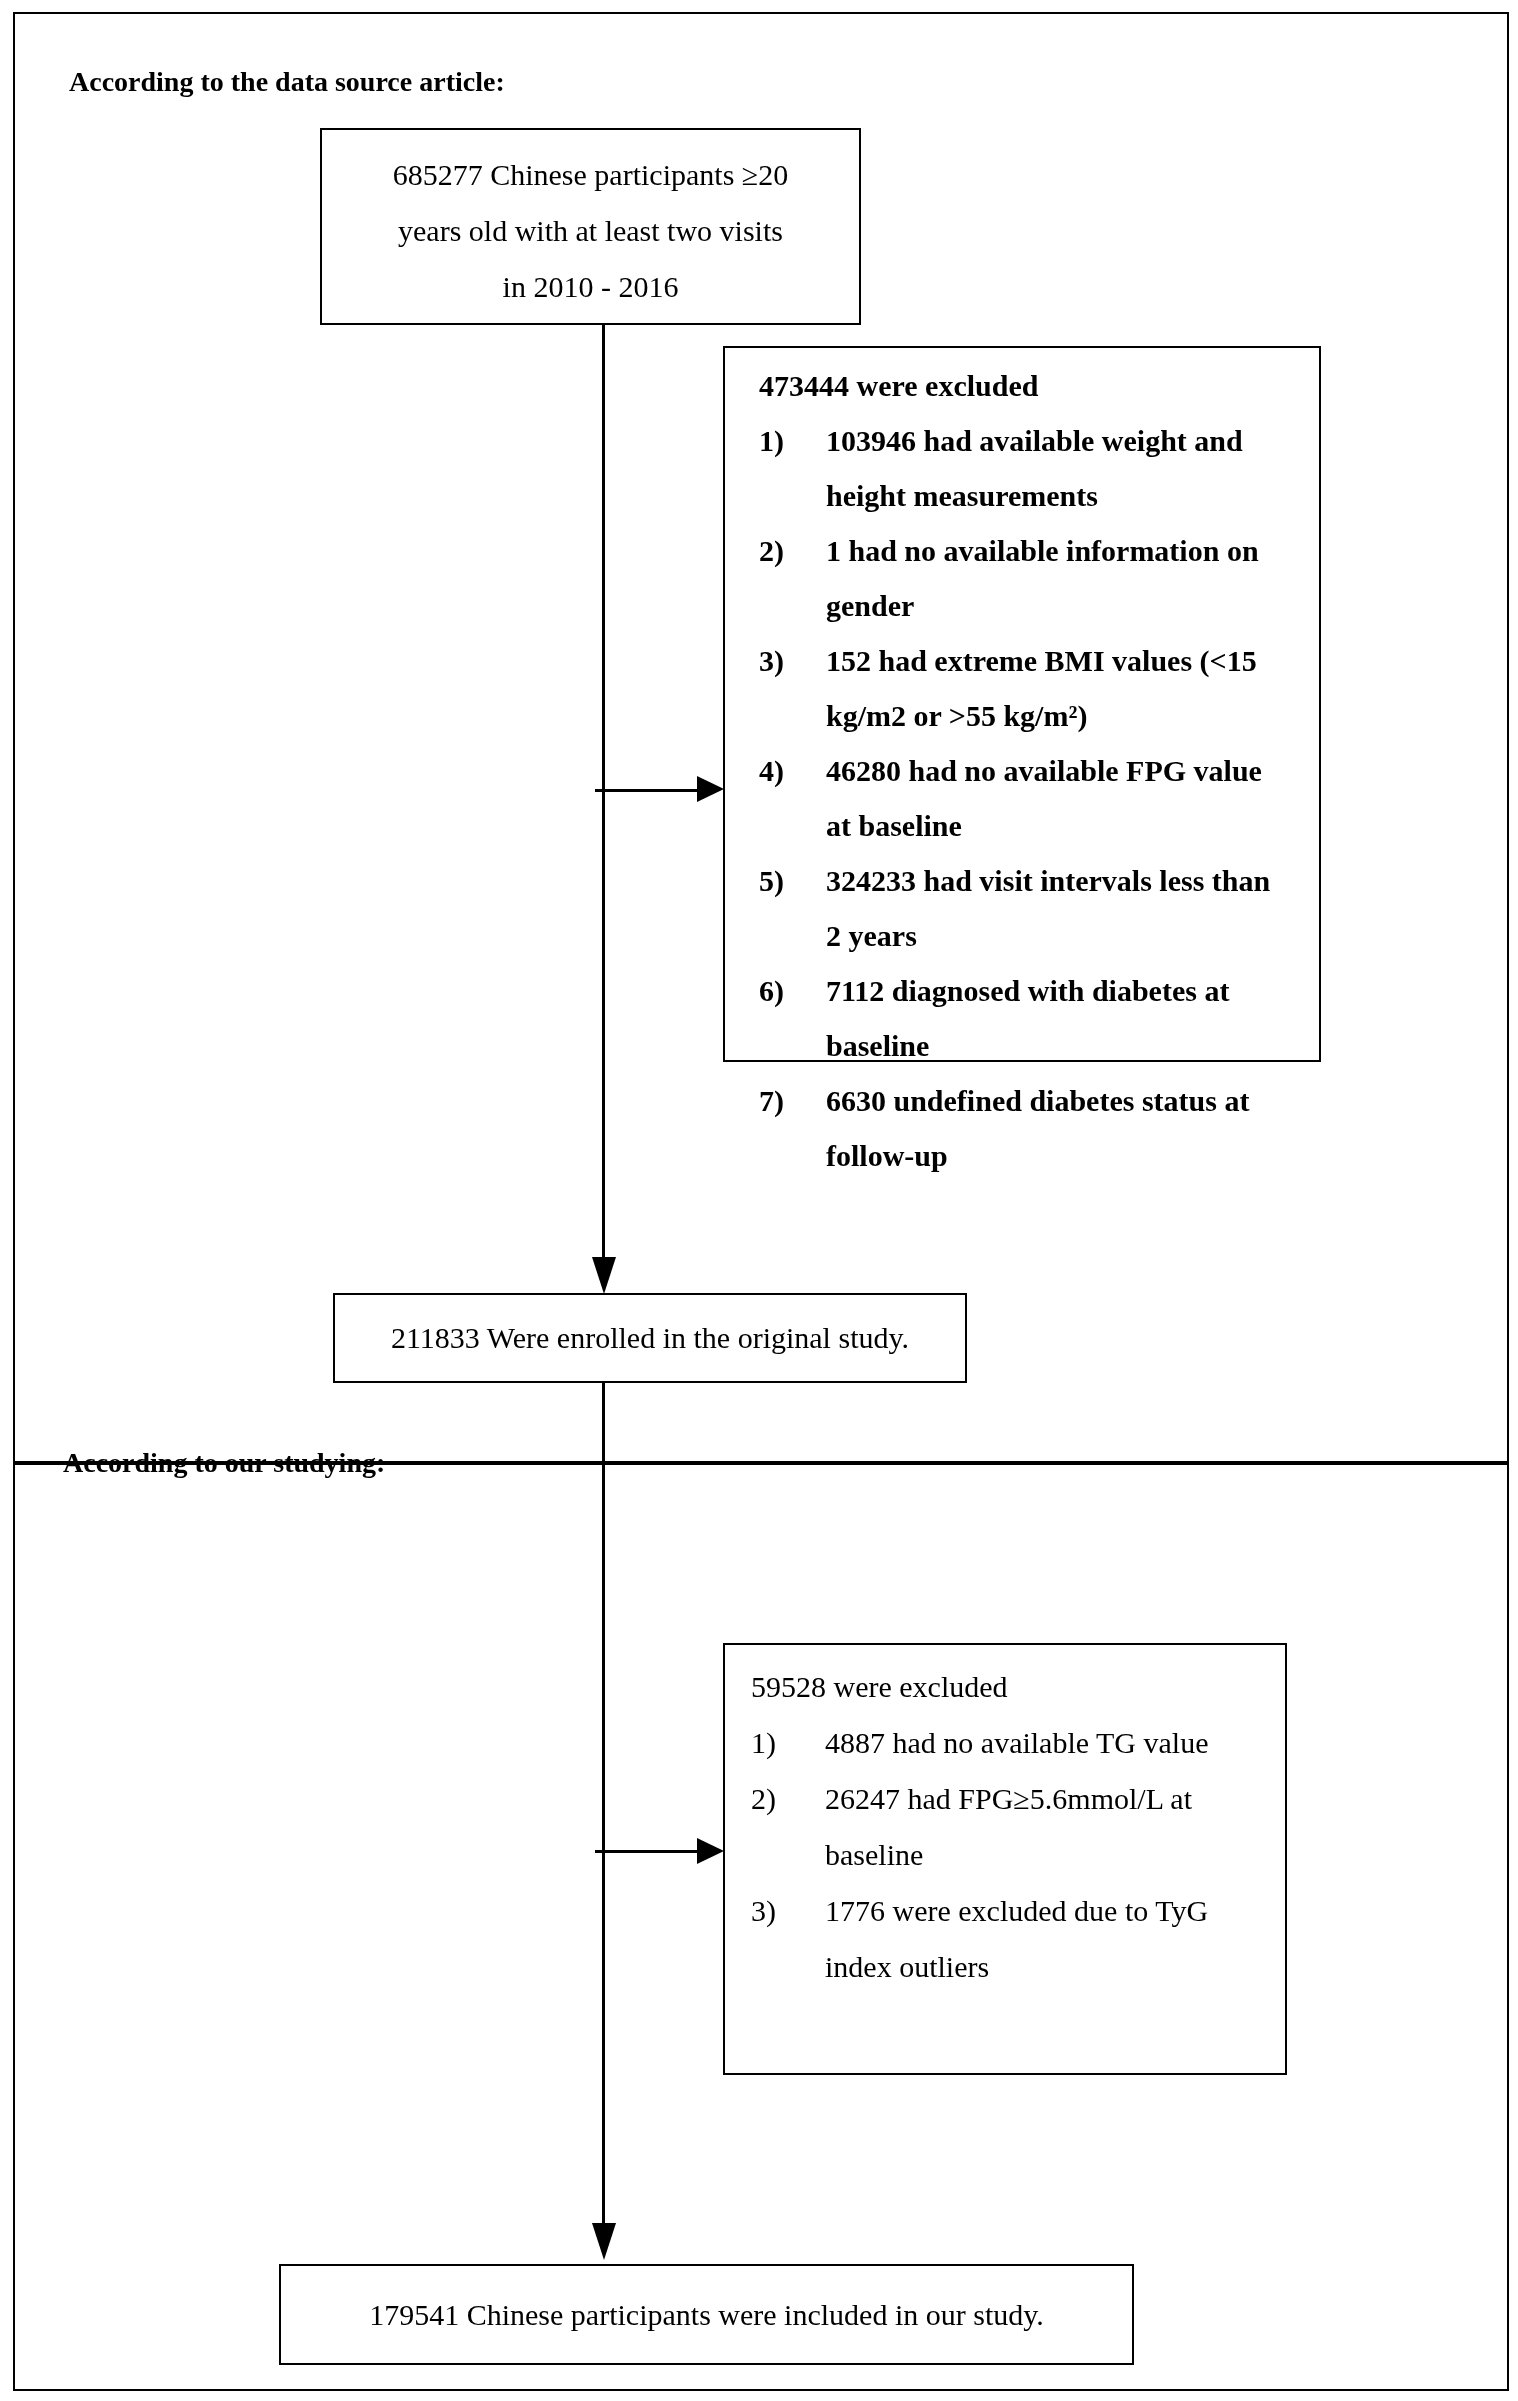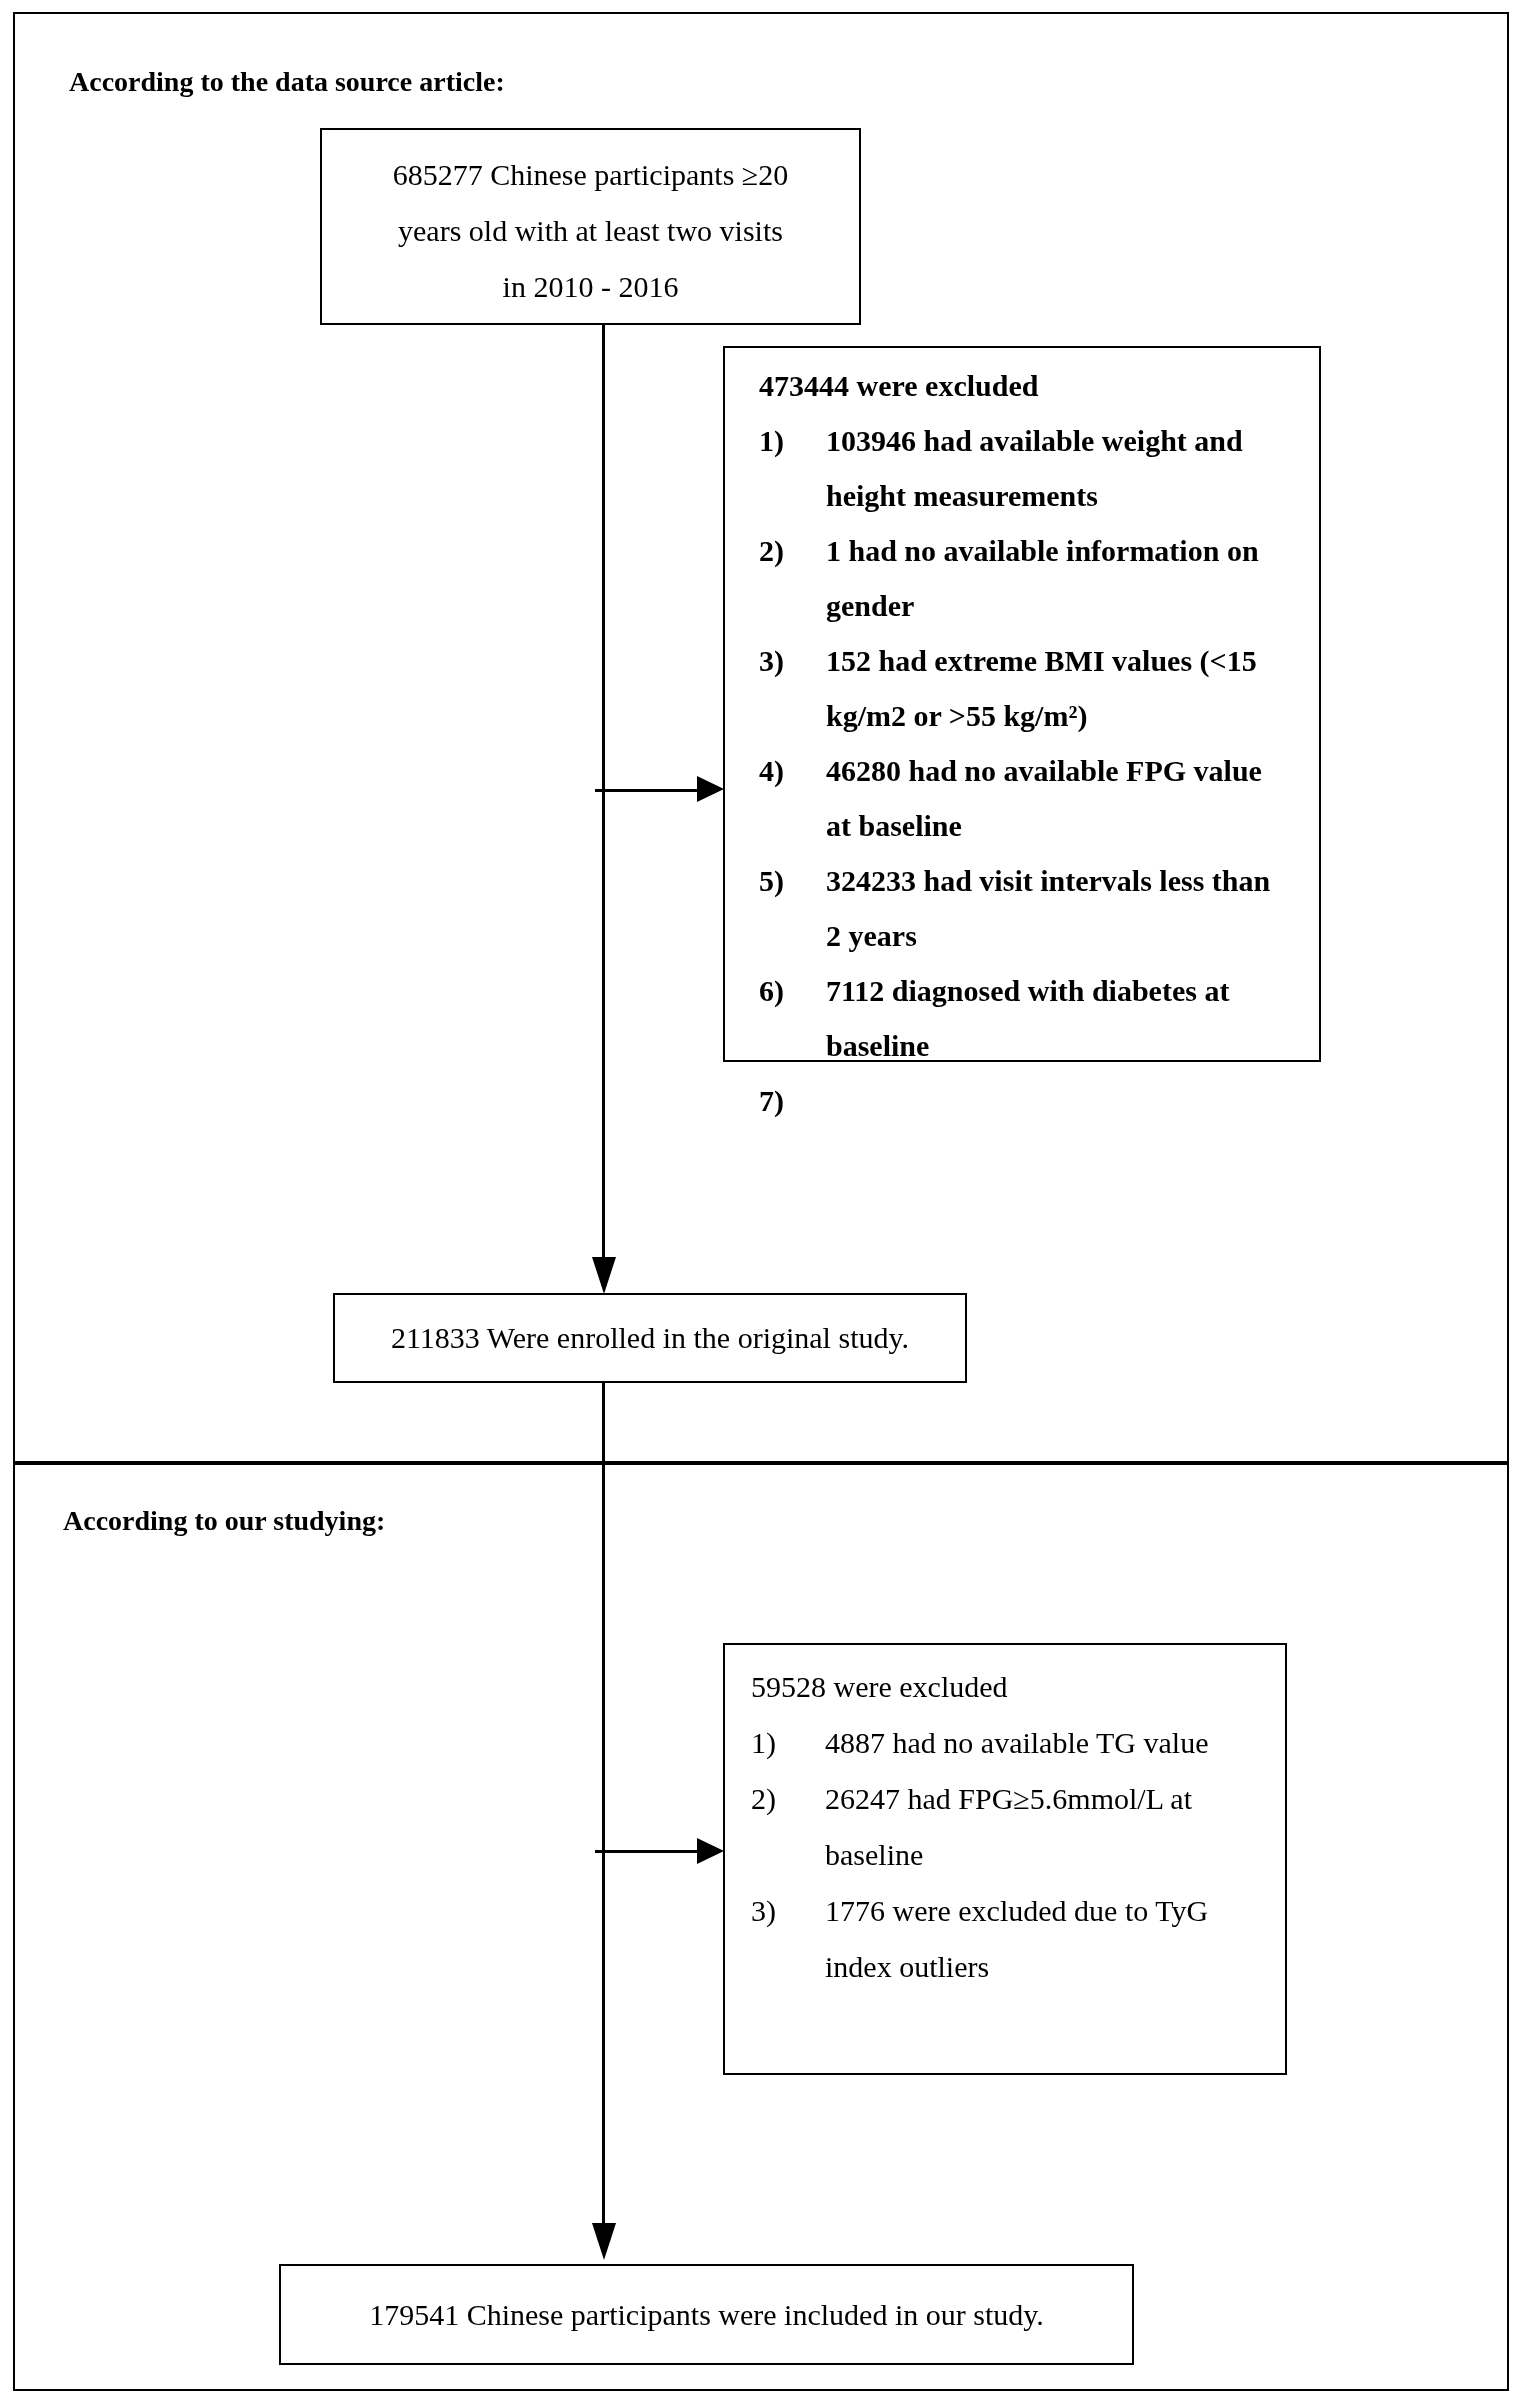--- a/index.html
+++ b/index.html
@@ -79,33 +79,35 @@
       <span class="itxt">324233 had visit intervals less than
 2 years</span>
     </div>
     <div class="excl-item">
       <span class="num1">6)</span>
       <span class="itxt">7112 diagnosed with diabetes at
 baseline</span>
     </div>
     <div class="excl-item">
       <span class="num1">7)</span>
+      <span class="itxt">6630 undefined diabetes status at
+follow-up</span>
     </div>
   </div>
 
   <div class="abs fbox center-box box-enrolled">
     <div>211833 Were enrolled in the original study.</div>
   </div>
 
   <div class="abs vline" style="left:602px;top:1383px;height:840px;"></div>
   <div class="abs arrow-down" style="left:592px;top:2223px;"></div>
 
   <div class="abs divider"></div>
 
-  <div class="abs heading" style="left:63px;top:1502px;">According to our studying:</div>
+  <div class="abs heading" style="left:63px;top:1444px;">According to our studying:</div>
 
   <div class="abs hline" style="left:595px;top:1850px;width:103px;"></div>
   <div class="abs arrow-right" style="left:697px;top:1838px;"></div>
 
   <div class="abs fbox box-excl2">
     <div>59528 were excluded</div>
     <div class="excl-item">
       <span class="num2">1)</span>
       <span class="itxt">4887 had no available TG value</span>
     </div>

